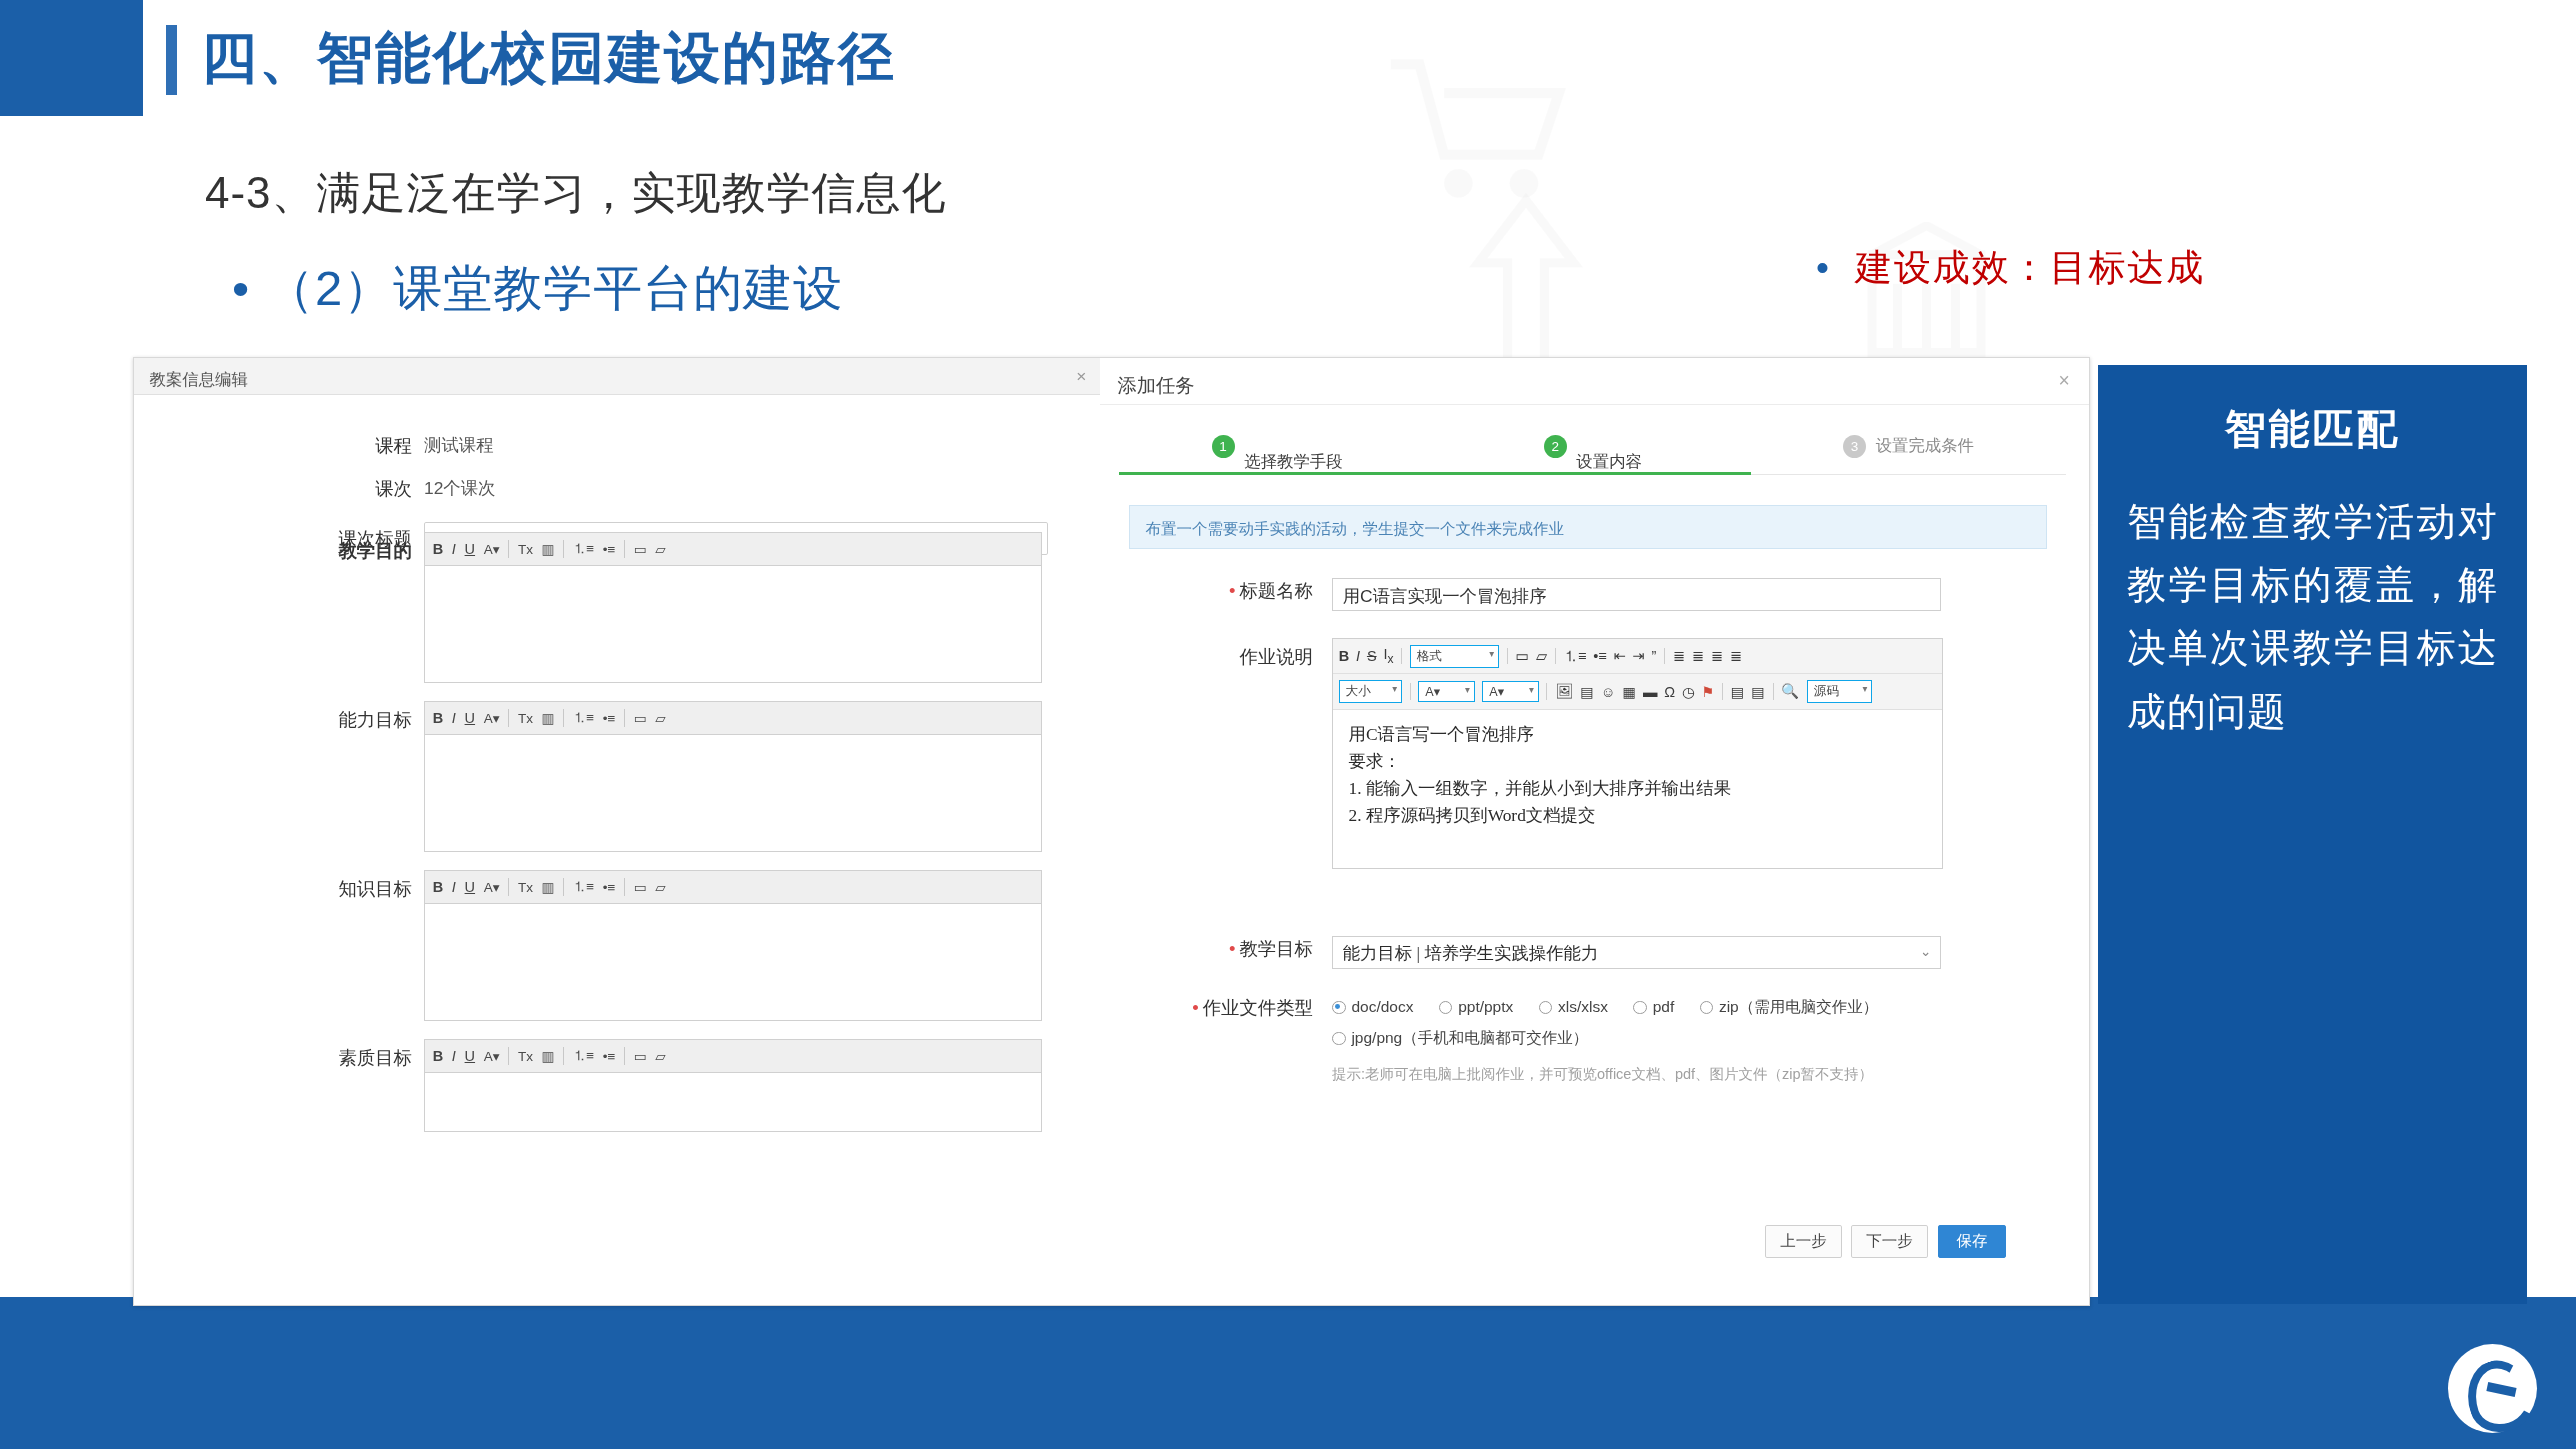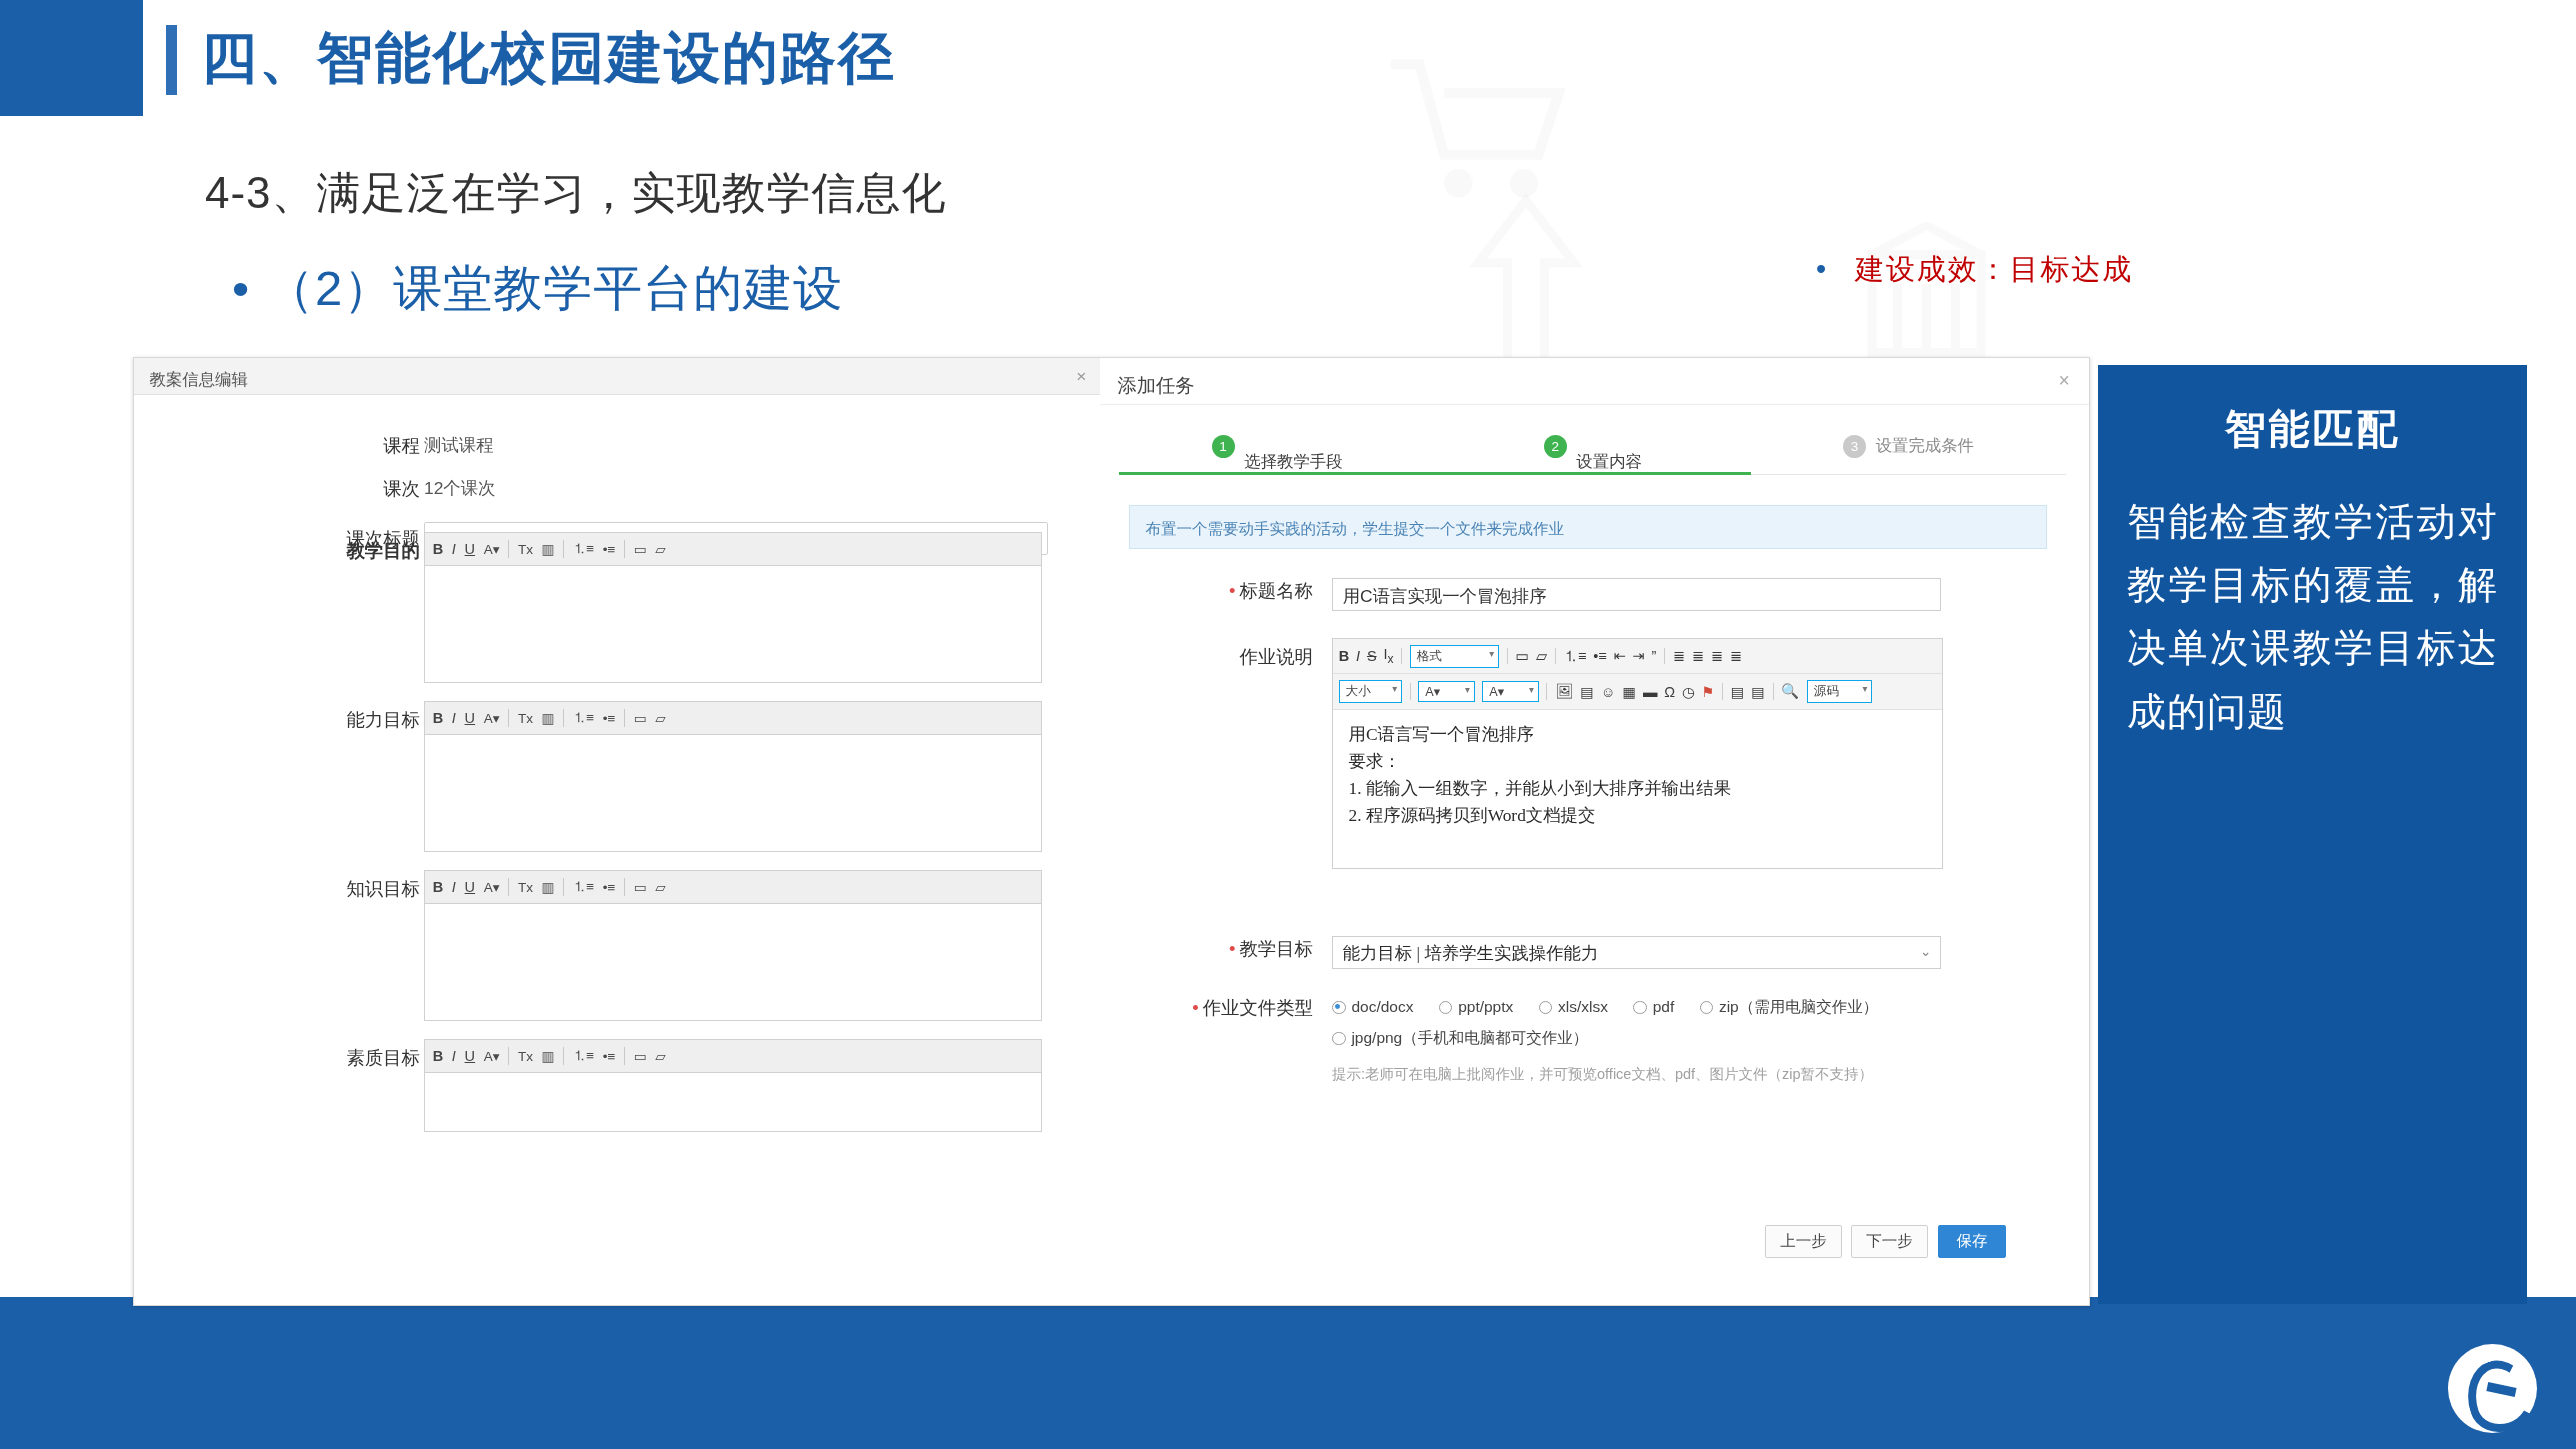--- a/index.html
+++ b/index.html
@@ -35,22 +35,22 @@
   .sub-title{
     position:absolute;left:205px;top:164px;
     font-size:44px;color:#333333;white-space:nowrap;letter-spacing:1px;
   }
   .bullet-line{
     position:absolute;left:232px;top:256px;
     font-size:49px;color:#1b5fa8;white-space:nowrap;letter-spacing:1px;
   }
   .bullet-line .dot{display:inline-block;width:33px;}
   .right-head{
-    position:absolute;left:1816px;top:250px;
-    font-size:29px;color:#c00000;white-space:nowrap;letter-spacing:1.9px;
+    position:absolute;left:1816px;top:243px;
+    font-size:37px;color:#c00000;white-space:nowrap;letter-spacing:1.9px;
   }
   .right-head .dot{display:inline-block;width:39px;color:#1b5fa8;}
   
   .right-panel{
     position:absolute;left:2098px;top:365px;width:429px;height:939px;
     background:#11559f;color:#ffffff;text-align:center;
   }
   .right-panel-title{
     margin-top:37px;font-size:41px;font-weight:bold;letter-spacing:2.9px;
   }
@@ -71,21 +71,21 @@
   }
   .dlg-left-head{
     height:37px;background:#f3f3f3;border-bottom:1px solid #e0e0e0;
     font-size:16.4px;color:#555;padding:10.6px 0 0 15.5px;box-sizing:border-box;position:relative;
   }
   .dlg-left-head .x{
     position:absolute;right:13.5px;top:7.7px;color:#999;font-size:17.4px;
   }
   .form-row{position:relative;margin-top:17.4px;height:25px;}
   .form-label{
-    position:absolute;left:16px;width:270px;text-align:right;font-size:18.4px;color:#333;
+    position:absolute;left:8px;width:270px;text-align:right;font-size:18.4px;color:#333;
   }
   .form-value{position:absolute;left:290px;font-size:17.4px;color:#555;}
   .form-input{
     position:absolute;left:290px;top:-3.9px;width:618px;height:29px;
     border:1px solid #cfcfcf;background:#fff;border-radius:1.9px;
   }
   
   .rt-block{position:absolute;}
   .rt-toolbar{
     height:33px;background:#efefef;border:1px solid #d0d0d0;border-bottom:none;

